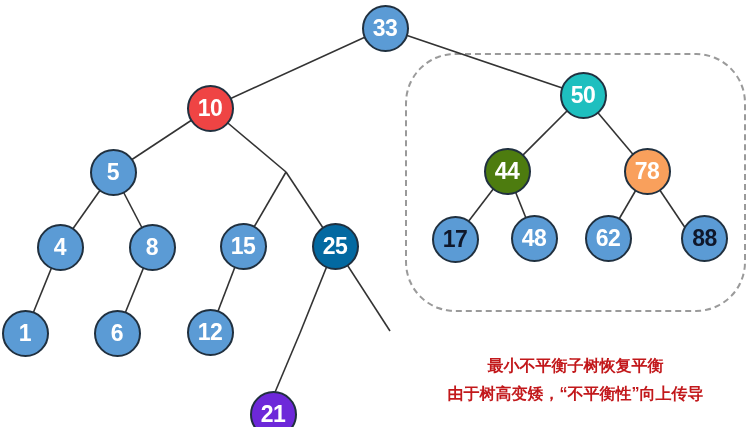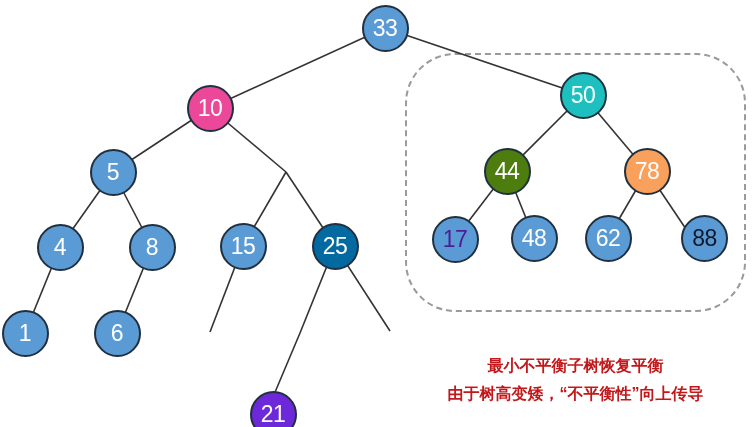--- a/index.html
+++ b/index.html
@@ -35,21 +35,21 @@
     width: 47px;
     height: 47px;
     border-radius: 50%;
     border: 2px solid #20303f;
     box-sizing: border-box;
     display: flex;
     align-items: center;
     justify-content: center;
     color: #ffffff;
     font-size: 23px;
-    font-weight: 400;
+    font-weight: 700;
     letter-spacing: -0.5px;
     user-select: none;
   }
   .annotation {
     position: absolute;
     left: 398px;
     top: 352px;
     width: 355px;
     text-align: center;
     font-size: 16px;
@@ -89,29 +89,30 @@
       <line x1="647" y1="171" x2="608" y2="238" stroke="#333333" stroke-width="1.6"></line>
       <line x1="647" y1="171" x2="692" y2="238" stroke="#333333" stroke-width="1.6"></line>
     </svg>
 
   <div class="annotation" style="color: rgb(194, 24, 27);">
     <div>最小不平衡子树恢复平衡</div>
     <div>由于树高变矮，“不平衡性”向上传导</div>
   </div>
 
 <div class="node" style="left: 361.5px; top: 4.5px; background: rgb(91, 155, 213); border-color: rgb(32, 48, 63); color: rgb(255, 255, 255);">33</div>
-    <div class="node" style="left: 186.5px; top: 84.5px; background: #ec4899; border-color: rgb(32, 48, 63); color: rgb(255, 255, 255);">10</div>
+    <div class="node" style="left: 186.5px; top: 84.5px; background: #ef4444; border-color: rgb(32, 48, 63); color: rgb(255, 255, 255);">10</div>
     <div class="node" style="left: 559.5px; top: 71.5px; background: rgb(30, 191, 191); border-color: rgb(32, 48, 63); color: rgb(255, 255, 255);">50</div>
     <div class="node" style="left: 89.5px; top: 148.5px; background: rgb(91, 155, 213); border-color: rgb(32, 48, 63); color: rgb(255, 255, 255);">5</div>
     <div class="node" style="left: 483.5px; top: 147.5px; background: #4d7c0f; border-color: rgb(32, 48, 63); color: rgb(255, 255, 255);">44</div>
     <div class="node" style="left: 623.5px; top: 147.5px; background: rgb(249, 160, 92); border-color: rgb(32, 48, 63); color: rgb(255, 255, 255);">78</div>
     <div class="node" style="left: 36.5px; top: 223.5px; background: rgb(91, 155, 213); border-color: rgb(32, 48, 63); color: rgb(255, 255, 255);">4</div>
     <div class="node" style="left: 128.5px; top: 223.5px; background: rgb(91, 155, 213); border-color: rgb(32, 48, 63); color: rgb(255, 255, 255);">8</div>
     <div class="node" style="left: 219.5px; top: 222.5px; background: rgb(91, 155, 213); border-color: rgb(32, 48, 63); color: rgb(255, 255, 255);">15</div>
     <div class="node" style="left: 311.5px; top: 222.5px; background: #0369a1; border-color: rgb(32, 48, 63); color: rgb(255, 255, 255);">25</div>
-    <div class="node" style="left: 431.5px; top: 215.5px; background: rgb(91, 155, 213); border-color: rgb(32, 48, 63); color: #4c1d95;">17</div>
+    <div class="node" style="left: 431.5px; top: 215.5px; background: rgb(91, 155, 213); border-color: rgb(32, 48, 63); color: #0f172a;">17</div>
     <div class="node" style="left: 510.5px; top: 214.5px; background: rgb(91, 155, 213); border-color: rgb(32, 48, 63); color: rgb(255, 255, 255);">48</div>
     <div class="node" style="left: 584.5px; top: 214.5px; background: rgb(91, 155, 213); border-color: rgb(32, 48, 63); color: rgb(255, 255, 255);">62</div>
     <div class="node" style="left: 681px; top: 214.5px; background: rgb(91, 155, 213); border-color: rgb(32, 48, 63); color: #0f172a;">88</div>
     <div class="node" style="left: 1.5px; top: 309.5px; background: rgb(91, 155, 213); border-color: rgb(32, 48, 63); color: rgb(255, 255, 255);">1</div>
     <div class="node" style="left: 93.5px; top: 309.5px; background: rgb(91, 155, 213); border-color: rgb(32, 48, 63); color: rgb(255, 255, 255);">6</div>
+    <div class="node" style="left: 186.5px; top: 308.5px; background: rgb(91, 155, 213); border-color: rgb(32, 48, 63); color: rgb(255, 255, 255);">12</div>
     <div class="node" style="left: 249.5px; top: 391px; background: #6d28d9; border-color: rgb(32, 48, 63); color: rgb(255, 255, 255);">21</div>
   </div>
 
 </body></html>

